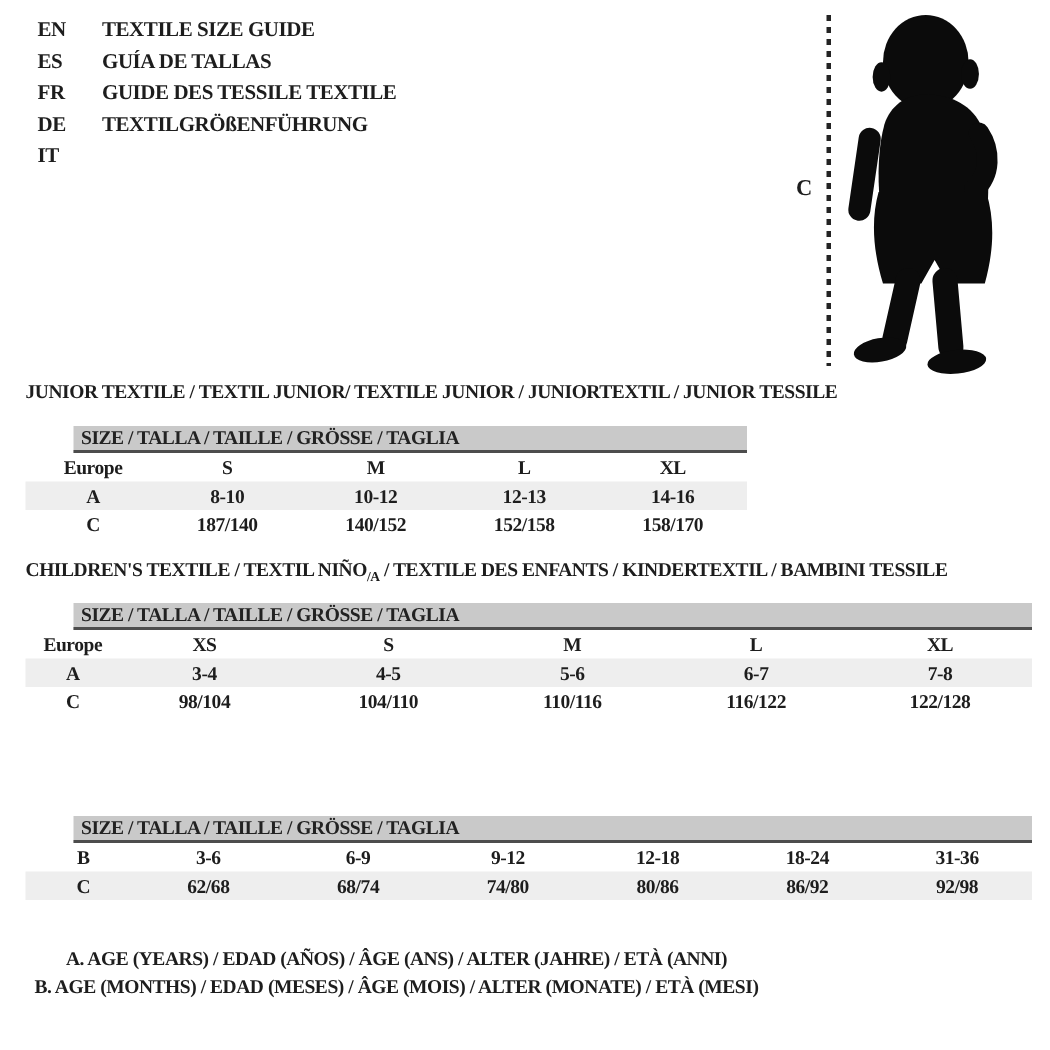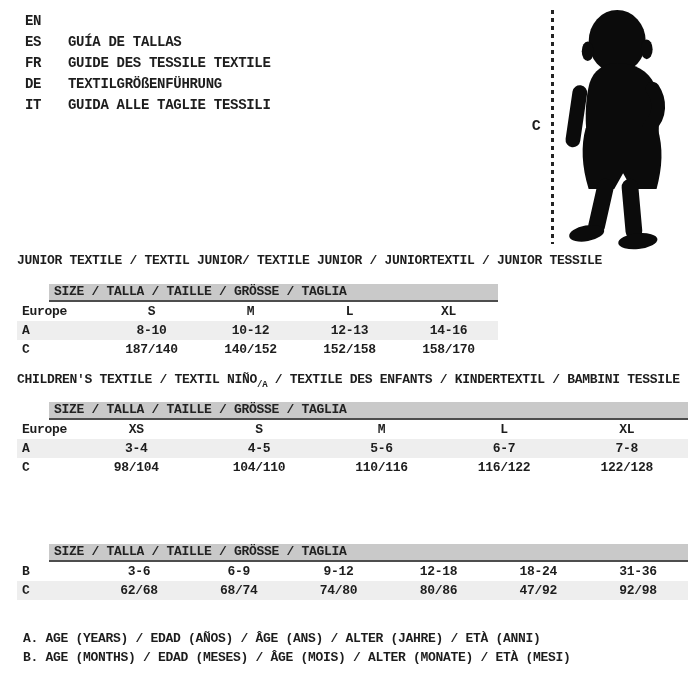--- a/index.html
+++ b/index.html
@@ -1,18 +1,18 @@
 <!DOCTYPE html>
 <html style="--bg: #ffffff; --fg: #1d1d1d; --bar: #c9c9c9; --barline: #4d4d4d; --shade: #eeeeee;"><head>
 <meta charset="utf-8">
 <style>
   html,body{margin:0;padding:0;background:#fff;}
   .canvas{
     position:relative;width:700px;height:700px;background:var(--bg,#fff);
-    font-family:Liberation Mono, monospace;font-weight:700;color:var(--fg,#1d1d1d);
+    font-family:Liberation Serif, serif;font-weight:700;color:var(--fg,#1d1d1d);
     overflow:hidden;letter-spacing:-0.3px;
   }
   
   .lang-list{position:absolute;left:25px;top:10px;}
   .lang-row{display:flex;height:21px;align-items:center;font-size:14px;}
   .lang-code{width:43px;flex:0 0 43px;}
   .lang-title{white-space:nowrap;}
   
   .dash-line{
     position:absolute;left:551px;top:10px;width:3px;height:234px;
@@ -31,53 +31,53 @@
   #table-0{top:284px;width:481px;}
   #table-1{top:402px;width:671px;}
   #table-2{top:544px;width:671px;}
   .size-bar{
     height:16px;line-height:16px;background:var(--bar,#c9c9c9);
     border-bottom:2px solid var(--barline,#4d4d4d);
     font-size:13px;padding-left:5px;color:#222;margin-left:32px;
   }
   .trow{display:flex;height:19px;align-items:center;font-size:13px;}
   .trow.shaded{background:var(--shade,#eeeeee);}
-  .rlabel{padding-left:5px;box-sizing:border-box;flex:0 0 auto;}
+  .rlabel{padding-left:5px;box-sizing:border-box;flex:0 0 auto;text-align:center;}
   [data-table="0"] .rlabel{width:85px;}
   [data-table="1"] .rlabel{width:58px;}
   [data-table="2"] .rlabel{width:72px;}
   .cell{flex:1;text-align:center;}
   
   .footnotes{position:absolute;left:23px;top:630px;font-size:13px;line-height:18.5px;}
-  .footnote{white-space:nowrap;}
+  .footnote{white-space:nowrap;text-align:center;}
 </style>
 </head>
 <body>
 
 <div class="canvas">
 
   <div class="lang-list">
     <div class="lang-row">
       <span class="lang-code">EN</span>
+      <span class="lang-title">TEXTILE SIZE GUIDE</span>
     </div>
     <div class="lang-row">
       <span class="lang-code">ES</span>
       <span class="lang-title">GUÍA DE TALLAS</span>
     </div>
     <div class="lang-row">
       <span class="lang-code">FR</span>
       <span class="lang-title">GUIDE DES TESSILE TEXTILE</span>
     </div>
     <div class="lang-row">
       <span class="lang-code">DE</span>
       <span class="lang-title">TEXTILGRÖßENFÜHRUNG</span>
     </div>
     <div class="lang-row">
       <span class="lang-code">IT</span>
-      <span class="lang-title">GUIDA ALLE TAGLIE TESSILI</span>
     </div>
   </div>
 
   <div class="dash-line"></div>
   <div class="fig-label">C</div>
   <svg class="fig-svg" width="138" height="246" viewBox="0 0 140 250" fill="#0b0b0b" stroke="none">
     <ellipse cx="58" cy="36" rx="29" ry="32"></ellipse>
     <ellipse cx="28" cy="46" rx="6" ry="10"></ellipse>
     <ellipse cx="88" cy="44" rx="6" ry="10"></ellipse>
     <path d="M30 78 C34 66 44 58 58 58 C76 58 90 66 96 80 C100 96 101 112 100 132 L27 132 C25 112 26 92 30 78 Z"></path>
@@ -161,21 +161,21 @@
         <span class="cell">12-18</span>
         <span class="cell">18-24</span>
         <span class="cell">31-36</span>
       </div>
       <div class="trow shaded">
         <span class="rlabel">C</span>
         <span class="cell">62/68</span>
         <span class="cell">68/74</span>
         <span class="cell">74/80</span>
         <span class="cell">80/86</span>
-        <span class="cell">47/92</span>
+        <span class="cell">86/92</span>
         <span class="cell">92/98</span>
       </div>
     </div>
 
   <div class="footnotes">
     <div class="footnote">A. AGE (YEARS) / EDAD (AÑOS) / ÂGE (ANS) / ALTER (JAHRE) / ETÀ (ANNI)</div>
     <div class="footnote">B. AGE (MONTHS) / EDAD (MESES) / ÂGE (MOIS) / ALTER (MONATE) / ETÀ (MESI)</div>
   </div>
 
 </div>

